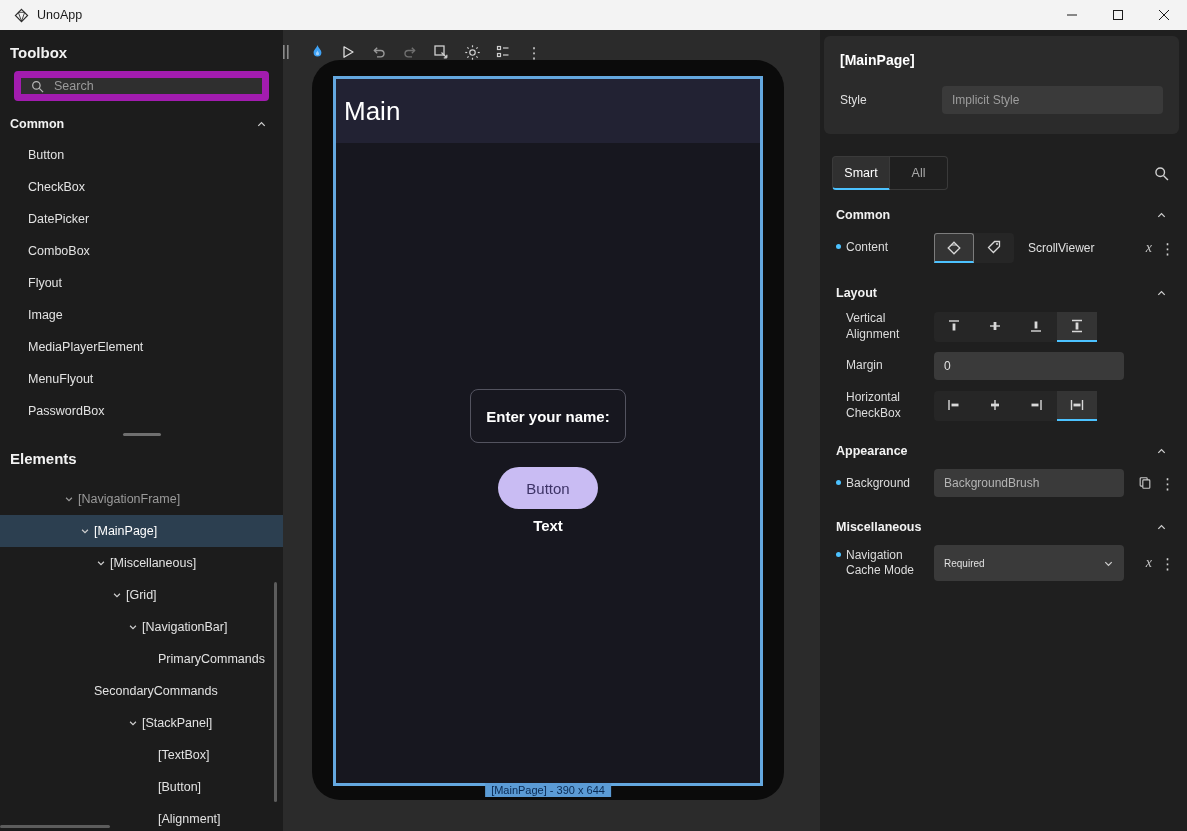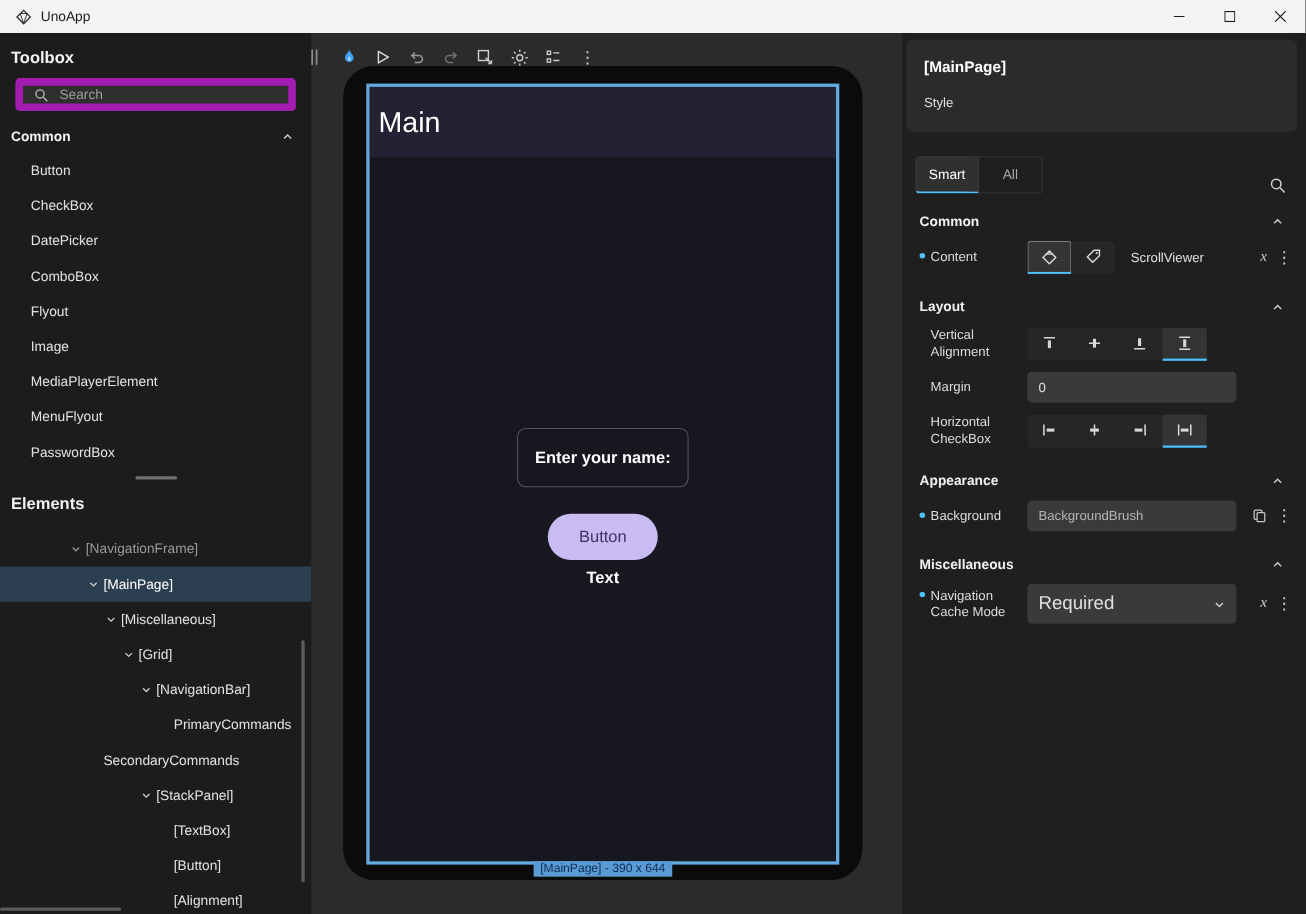--- a/index.html
+++ b/index.html
@@ -61,21 +61,21 @@
 
   
   .right-panel { width:367px; background:#1f1f1f; flex:none; position:relative; }
   .insp-card { margin:6px 8px 0 4px; background:#2b2b2b; border-radius:6px; padding:16px 16px 20px; }
   .insp-title { font-size:14px; font-weight:bold; color:#ffffff; }
   .insp-style-row { display:flex; align-items:center; margin-top:18px; }
   .insp-label { width:102px; font-size:12px; color:#e0e0e0; }
   .insp-input { flex:1; height:28px; background:#3a3a3a; border:0; border-radius:4px; color:#9d9d9d;
     font-size:12px; padding:0 10px; font-family:inherit; outline:0; }
 
-  .tabs-row { display:flex; align-items:flex-end; margin:22px 18px 0 12px; }
+  .tabs-row { display:flex; align-items:center; margin:22px 18px 0 12px; }
   .tabs-group { display:flex; }
   .tab { width:58px; height:34px; display:flex; align-items:center; justify-content:center;
     font-size:12.5px; color:#a8a8a8; border:1px solid #3a3a3a; border-left:0; }
   .tab:first-child { border-left:1px solid #3a3a3a; border-radius:4px 0 0 4px; }
   .tab:last-child { border-radius:0 4px 4px 0; }
   .tab.active { color:#ffffff; background:#303030; border-bottom:2px solid #4cc2ff; }
   .tabs-spacer { flex:1; }
 
   .prop-section-header { display:flex; justify-content:space-between; align-items:center; padding:18px 20px 6px 16px; }
   .prop-row { display:flex; align-items:center; padding:5px 12px 5px 16px; }
@@ -91,21 +91,21 @@
   .content-toggle .toggle-btn.selected { background:#343434; border:1px solid #7c7c7c; border-bottom:2px solid #4cc2ff; border-radius:3px 3px 0 0; }
   .value-text { font-size:12px; color:#e0e0e0; margin-left:14px; }
 
   .align-group { display:flex; gap:1px; background:#262626; border-radius:4px; }
   .align-btn.selected { background:#343434; border-bottom-color:#4cc2ff; }
 
   .field-input { width:190px; height:28px; background:#3a3a3a; border:0; border-radius:4px; color:#e0e0e0;
     font-size:12px; padding:0 10px; font-family:inherit; outline:0; }
   .field-input.dim { color:#b4b4b4; }
   .select-box { width:190px; height:36px; background:#3a3a3a; border-radius:4px; color:#e0e0e0;
-    font-size:17px; padding:0 10px; display:flex; align-items:center; }
+    font-size:10px; padding:0 10px; display:flex; align-items:center; }
   .select-box .chev { margin-left:auto; }
 </style>
 </head>
 <body>
 
 <div class="titlebar">
   <div class="tb-left">
     <span>
       <svg width="15" height="15" viewBox="0 0 16 16">
           <path d="M8 1.5 L14.5 8 L8 14.5 L1.5 8 Z" fill="none" stroke="#2b2b2b" stroke-width="1.2"></path>
@@ -339,20 +339,21 @@
       <div class="size-badge">[MainPage] - 390 x 644</div>
     </div>
   </div>
 
   <div class="right-panel">
 
     <div class="insp-card">
       <div class="insp-title">[MainPage]</div>
       <div class="insp-style-row">
         <div class="insp-label">Style</div>
+        <input class="insp-input" value="Implicit Style" style="">
       </div>
     </div>
 
     <div class="tabs-row">
       <div id="insp-tabs" class="tabs-group">
           <div class="tab active">Smart</div>
           <div class="tab">All</div>
         </div>
       <div class="tabs-spacer"></div>
       <span>

